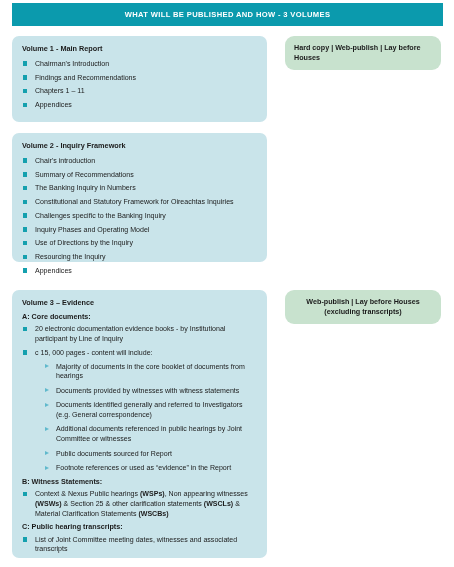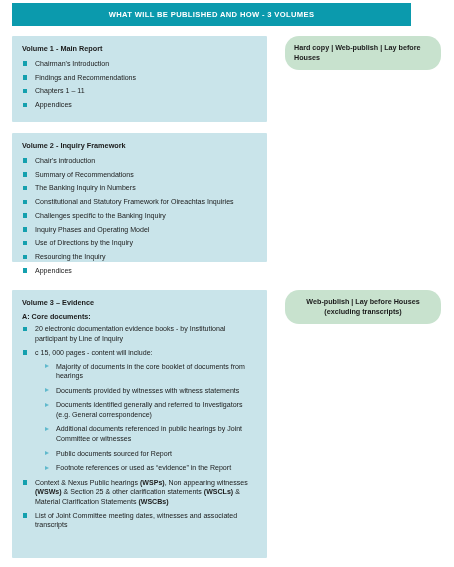--- a/index.html
+++ b/index.html
@@ -19,21 +19,21 @@
     position: relative;
     width: 454px;
     height: 567px;
   }
 
   
   .header-band {
     position: absolute;
     left: 12px;
     top: 3px;
-    width: 399px;
+    width: 431px;
     height: 23px;
     background: #0b9aad;
     display: flex;
     align-items: center;
     justify-content: center;
   }
   .header-title {
     color: #ffffff;
     font-size: 7.6px;
     font-weight: bold;
@@ -41,30 +41,30 @@
     text-align: center;
     line-height: 1;
   }
 
   
   .vol-card {
     position: absolute;
     left: 12px;
     width: 255px;
     background: #c9e4ea;
-    border-radius: 1px;
+    border-radius: 7px;
     box-sizing: border-box;
     padding: 8px 9px 8px 10px;
   }
   .pub-card {
     position: absolute;
     left: 285px;
     width: 156px;
     background: #c8e2ce;
-    border-radius: 14px;
+    border-radius: 9px;
     box-sizing: border-box;
     padding: 7px 9px 7px 9px;
   }
   .pub-text {
     font-size: 7.2px;
     font-weight: bold;
     line-height: 1.42;
     color: #1b1b1b;
   }
 
@@ -194,27 +194,29 @@
     </ul>
     <ul class="slist">
       <li><span class="tri"></span><span>Majority of documents in the core booklet of documents from hearings</span></li>
       <li><span class="tri"></span><span>Documents provided by witnesses with witness statements</span></li>
       <li><span class="tri"></span><span>Documents identified generally and referred to Investigators (e.g. General correspondence)</span></li>
       <li><span class="tri"></span><span>Additional documents referenced in public hearings by Joint Committee or witnesses</span></li>
       <li><span class="tri"></span><span>Public documents sourced for Report</span></li>
       <li><span class="tri"></span><span>Footnote references or used as “evidence” in the Report</span></li>
     </ul>
 
+    <div class="sec-head">B: Witness Statements:</div>
     <ul class="blist">
       <li>
         <span class="sq"></span>
         <span id="witness-rich"><span>Context &amp; Nexus Public hearings </span><b>(WSPs)</b><span>, Non appearing witnesses </span><b>(WSWs)</b><span> &amp; Section 25 &amp; other clarification statements </span><b>(WSCLs)</b><span> &amp; Material Clarification Statements </span><b>(WSCBs)</b></span>
       </li>
     </ul>
 
+    <div class="sec-head">C: Public hearing transcripts:</div>
     <ul class="blist">
       <li><span class="sq"></span><span>List of Joint Committee meeting dates, witnesses and associated transcripts</span></li>
     </ul>
   </div>
 
   <div class="pub-card" id="card-pub3">
     <div class="pub-text">Web-publish | Lay before Houses (excluding transcripts)</div>
   </div>
 
 </div>

